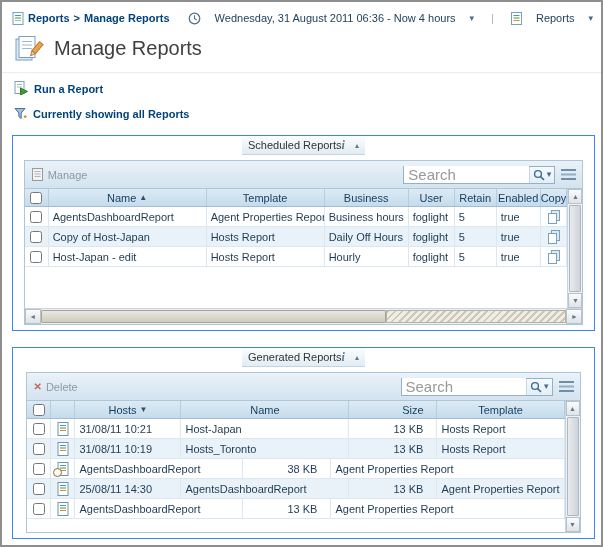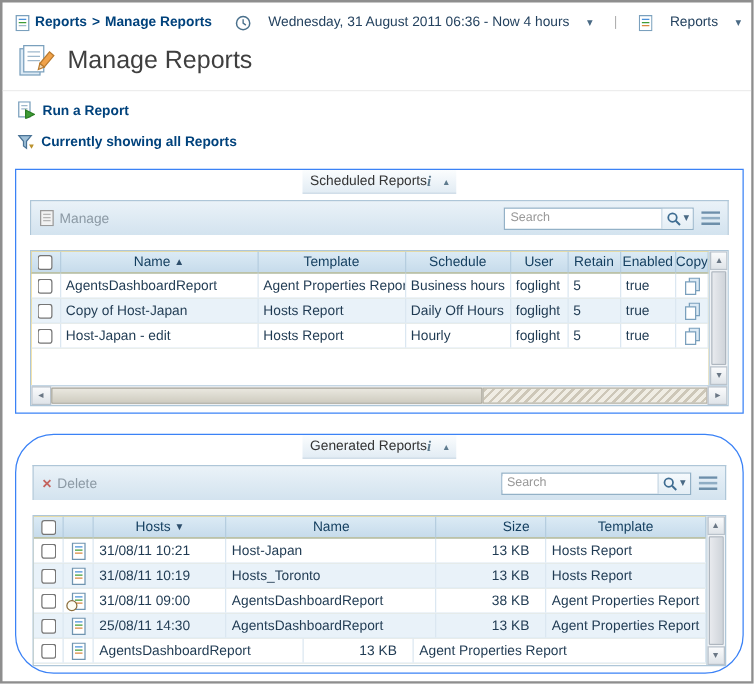--- a/index.html
+++ b/index.html
@@ -28,42 +28,42 @@
   
   .action-link { position: absolute; left: 12px; display: flex; align-items: flex-end;
                  gap: 6px; font-weight: bold; color: #00427c; cursor: pointer; }
   .run-link { top: 79px; }
   .showing-link { top: 105px; }
 
   
   .panel { position: absolute; left: 10px; width: 583px;
            border: 1px solid #3b82f6; background: #fff; display: flex; flex-direction: column; align-items: center; }
   .panel-scheduled { top: 133px; height: 196px; }
-  .panel-generated { top: 345px; height: 192px; border-radius: 31px; }
+  .panel-generated { top: 345px; height: 192px; }
   .panel-header { height: 19px; flex: none; display: flex; align-items: center;
                   padding: 0 6px; background: linear-gradient(#fbfdfe, #e2ecf4);
                   border-bottom: 1px solid #c2d4e2; color: #333; }
   .panel-header-title { flex: 1; }
   .ph-icons { display: flex; align-items: center; gap: 10px; color: #5e7b8e; }
   .info-glyph { font-family: "Liberation Serif", serif; font-style: italic;
                 font-weight: bold; font-size: 12px; cursor: pointer; }
   .collapse-glyph { font-size: 8px; cursor: pointer; }
 
-  .panel-body { flex: 1; display: flex; flex-direction: column; padding: 5px 7px 5px 7px; overflow: hidden; gap: 12px; }
+  .panel-body { flex: 1; display: flex; flex-direction: column; padding: 5px 7px 5px 7px; overflow: hidden; }
 
   
   .toolbar { flex: none; height: 28px; display: flex; align-items: center; gap: 6px;
              padding: 0 6px; border: 1px solid #aec6d8; border-bottom: none;
              background: linear-gradient(#eaf2f8, #d3e3ef); }
   .tool-btn { display: flex; align-items: center; gap: 4px; color: #8c9aa5; cursor: default; }
   .delete-x { color: #c4635e; font-weight: bold; font-size: 10px; }
   .toolbar-spacer { flex: 1; }
   .searchbox { width: 152px; height: 18px; background: #fff; border: 1px solid #93b1c7;
                display: flex; align-items: center; }
-  .search-input { flex: 1; min-width: 0; border: none; outline: none; font-size: 10px;
+  .search-input { flex: 1; min-width: 0; border: none; outline: none; font-size: 15px;
                   font-family: "Liberation Sans", sans-serif; padding: 0 4px; color: #333; }
   .search-input::placeholder { color: #999; }
   .search-ctrl { flex: none; display: flex; align-items: center; gap: 2px; padding: 0 3px;
                  height: 100%; border-left: 1px solid #c5d6e4; cursor: pointer;
                  background: linear-gradient(#f6fafd, #e4eef5); }
 
   
   .grid { flex: 1; display: flex; flex-direction: column; border: 1px solid #aec6d8; overflow: hidden; }
   .grid-main { flex: 1; display: flex; overflow: hidden; }
   .grid-table { flex: 1; display: flex; flex-direction: column; overflow: hidden; background: #eab308; }
@@ -243,21 +243,21 @@
                 <input type="checkbox" style="">
               </div>
               <div class="th s-name">
                 <span>Name</span>
                 <span class="sort-glyph">▲</span>
               </div>
               <div class="th s-template">
                   <span>Template</span>
                 </div>
               <div class="th s-schedule">
-                  <span>Schedule</span>
+                  <span>Business</span>
                 </div>
               <div class="th s-user">
                   <span>User</span>
                 </div>
               <div class="th s-retain">
                   <span>Retain</span>
                 </div>
               <div class="th s-enabled">
                   <span>Enabled</span>
                 </div>
@@ -455,21 +455,20 @@
                   <div class="td g-icon center">
                     <span class="row-icon report-clock">
                       <svg width="14" height="14" viewBox="0 0 14 14">
                         <rect x="2" y="0.5" width="10" height="13" fill="#fff" stroke="#6f94b0"></rect>
                         <line x1="4" y1="3.5" x2="10" y2="3.5" stroke="#4a90d9"></line>
                         <line x1="4" y1="6" x2="10" y2="6" stroke="#3f9c35"></line>
                         <line x1="4" y1="8.5" x2="10" y2="8.5" stroke="#d9883f"></line>
                       </svg>
                     </span>
                   </div>
-                  <div class="td g-date">31/08/11 09:00</div>
                   <div class="td g-name">AgentsDashboardReport</div>
                   <div class="td g-view">PDF</div>
                   <div class="td g-size">38 KB</div>
                   <div class="td g-template">Agent Properties Report</div>
                 </div>
 
                 <div class="tr">
                   <div class="td td-check g-check">
                     <input type="checkbox" style="">
                   </div>

